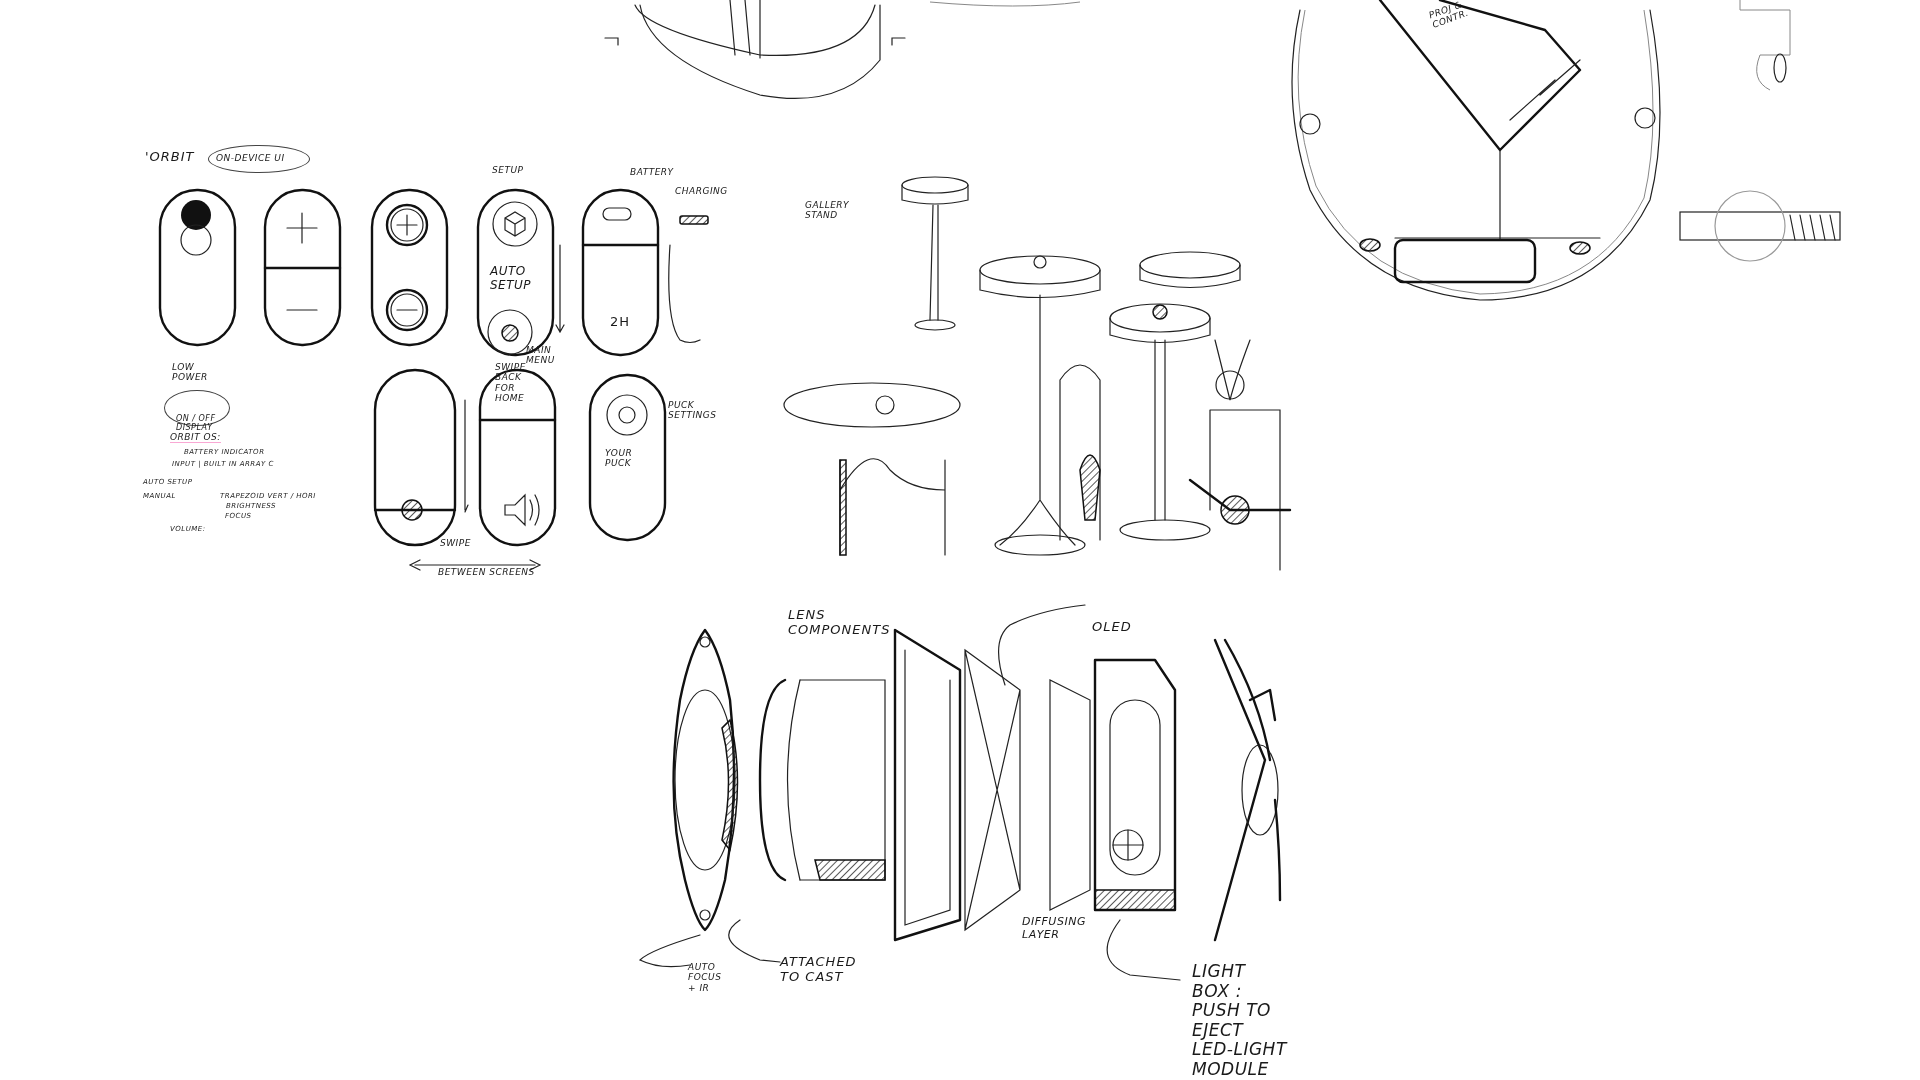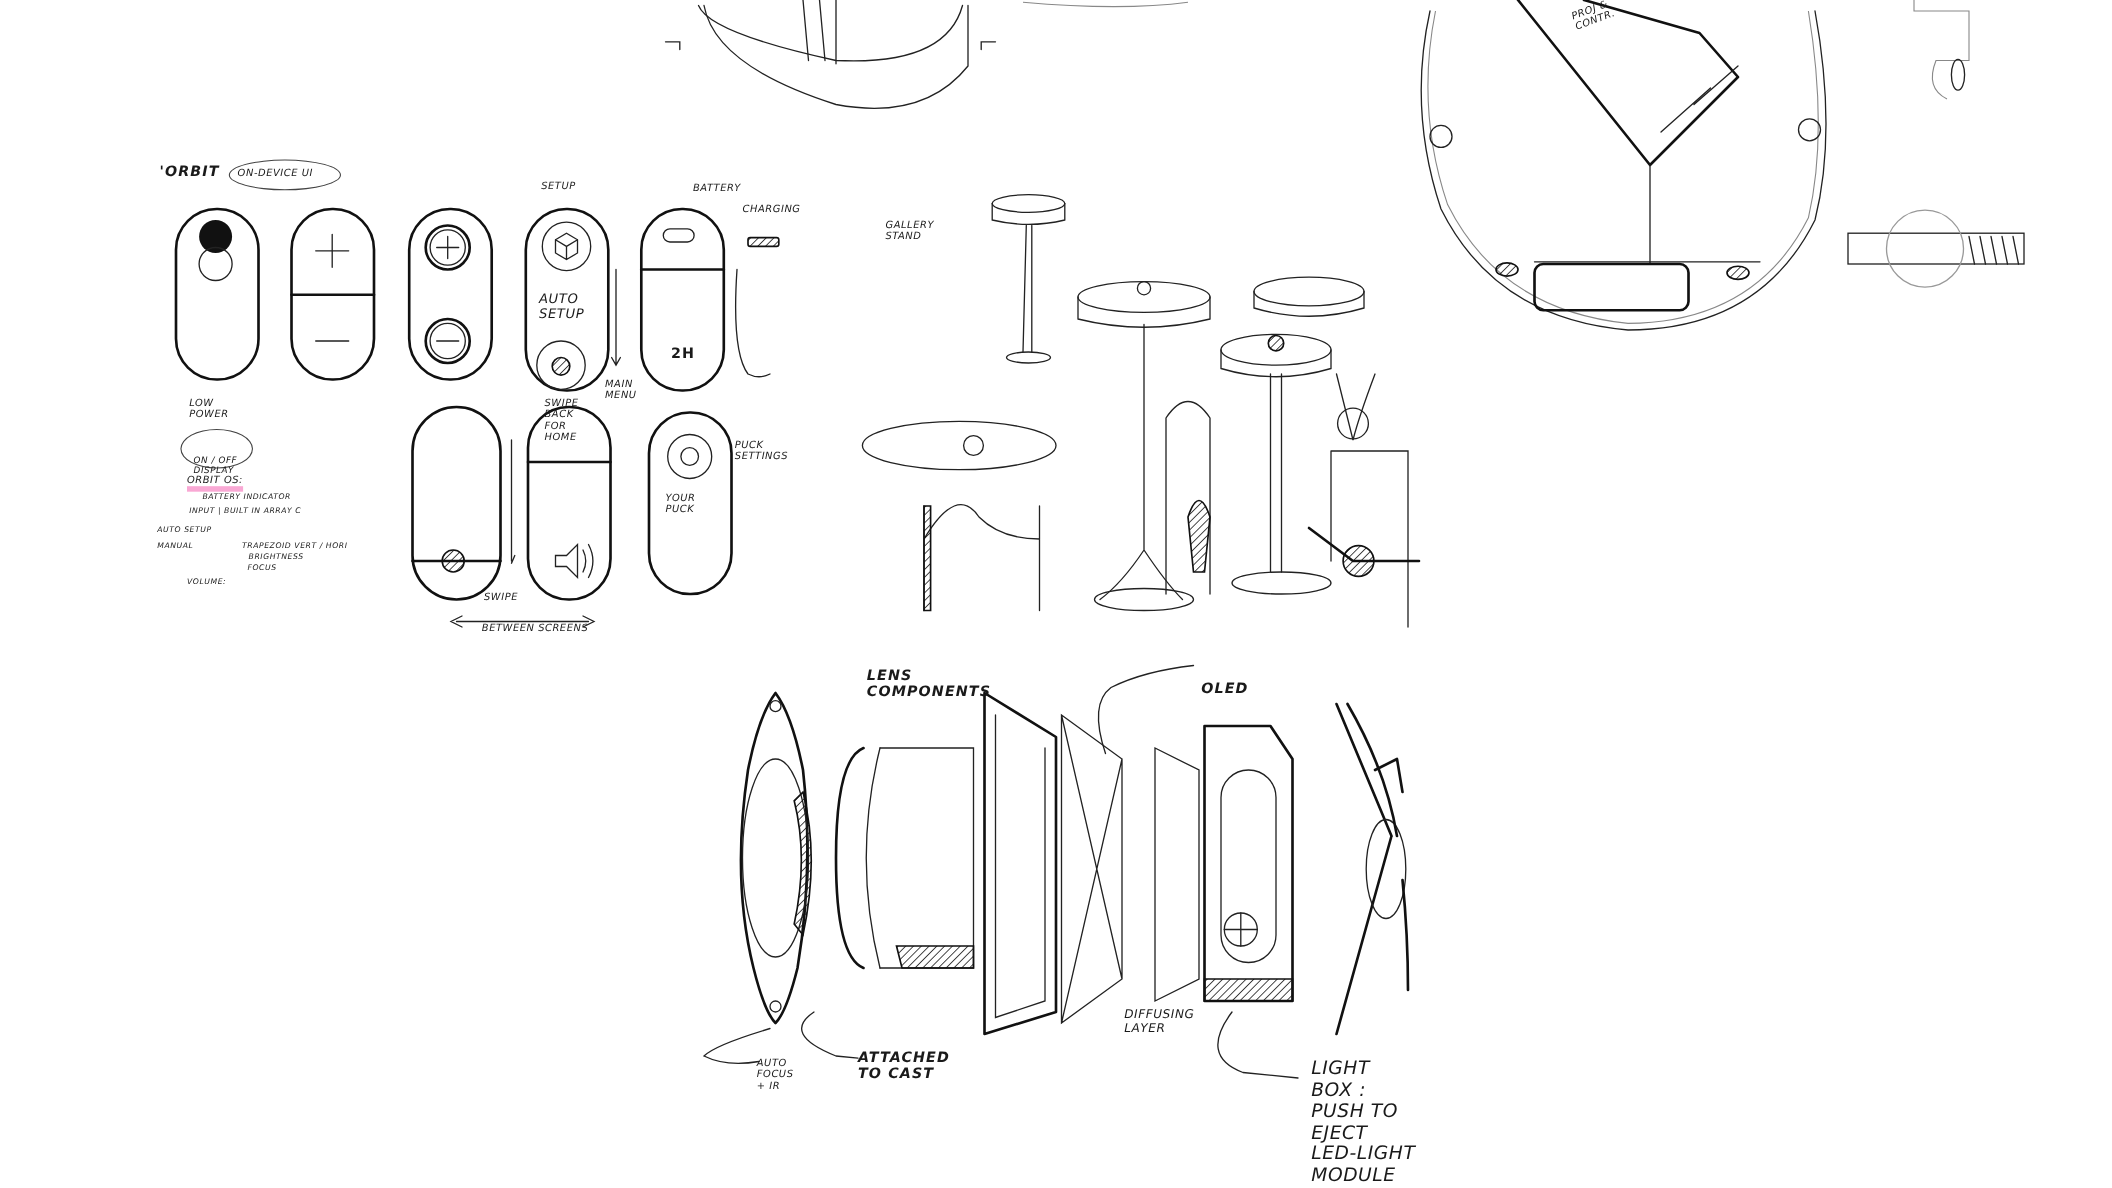--- a/index.html
+++ b/index.html
@@ -15,22 +15,22 @@
       font-family: "DejaVu Sans", sans-serif;
       font-size: 12px;
       letter-spacing: 1px;
       color: #1a1a1a;
       text-transform: uppercase;
       line-height: 1.15;
       white-space: pre-line;
       font-style: italic;
     }
     .hand.sm { font-size: 9px; letter-spacing: 0.5px; }
-    .hand.md { font-size: 13px; font-weight: bold; }
-    .ul { border-bottom: 5px solid #f9a8d4; display: inline-block; }
+    .hand.md { font-size: 13px; }
+    .ul { border-bottom: 1px solid #f9a8d4; display: inline-block; }
     .oval {
       position: absolute;
       border: 1px solid #444;
       border-radius: 50%;
     }
     svg { position: absolute; overflow: visible; }
     .s { fill: none; stroke: #111; stroke-width: 2.4; stroke-linecap: round; stroke-linejoin: round; }
     .t { fill: none; stroke: #222; stroke-width: 1.2; stroke-linecap: round; }
     .f { fill: none; stroke: #888; stroke-width: 1; }
     .hatch { fill: url(#hatch); stroke: #111; stroke-width: 1.5; }
@@ -184,21 +184,21 @@
   <div class="hand md" style="left:145px;top:150px">'ORBIT</div>
   <div class="oval" style="left:208px;top:145px;width:100px;height:26px"></div>
   <div class="hand sm" style="left:216px;top:153px">ON-DEVICE UI</div>
 
   <div class="hand sm" style="left:492px;top:165px">SETUP</div>
   <div class="hand sm" style="left:630px;top:167px">BATTERY</div>
   <div class="hand sm" style="left:675px;top:186px">CHARGING</div>
   <div class="hand sm" style="left:490px;top:265px;font-size:12px">AUTO
 SETUP</div>
   <div class="hand md" style="left:610px;top:315px;font-style:normal">2h</div>
-  <div class="hand sm" style="left:550px;top:345px">MAIN
+  <div class="hand sm" style="left:526px;top:345px">MAIN
 MENU</div>
   <div class="hand sm" style="left:495px;top:362px">SWIPE
 BACK
 FOR
 HOME</div>
   <div class="hand sm" style="left:605px;top:448px">YOUR
 PUCK</div>
   <div class="hand sm" style="left:668px;top:400px">PUCK
 SETTINGS</div>
   <div class="hand sm" style="left:440px;top:538px">SWIPE</div>

